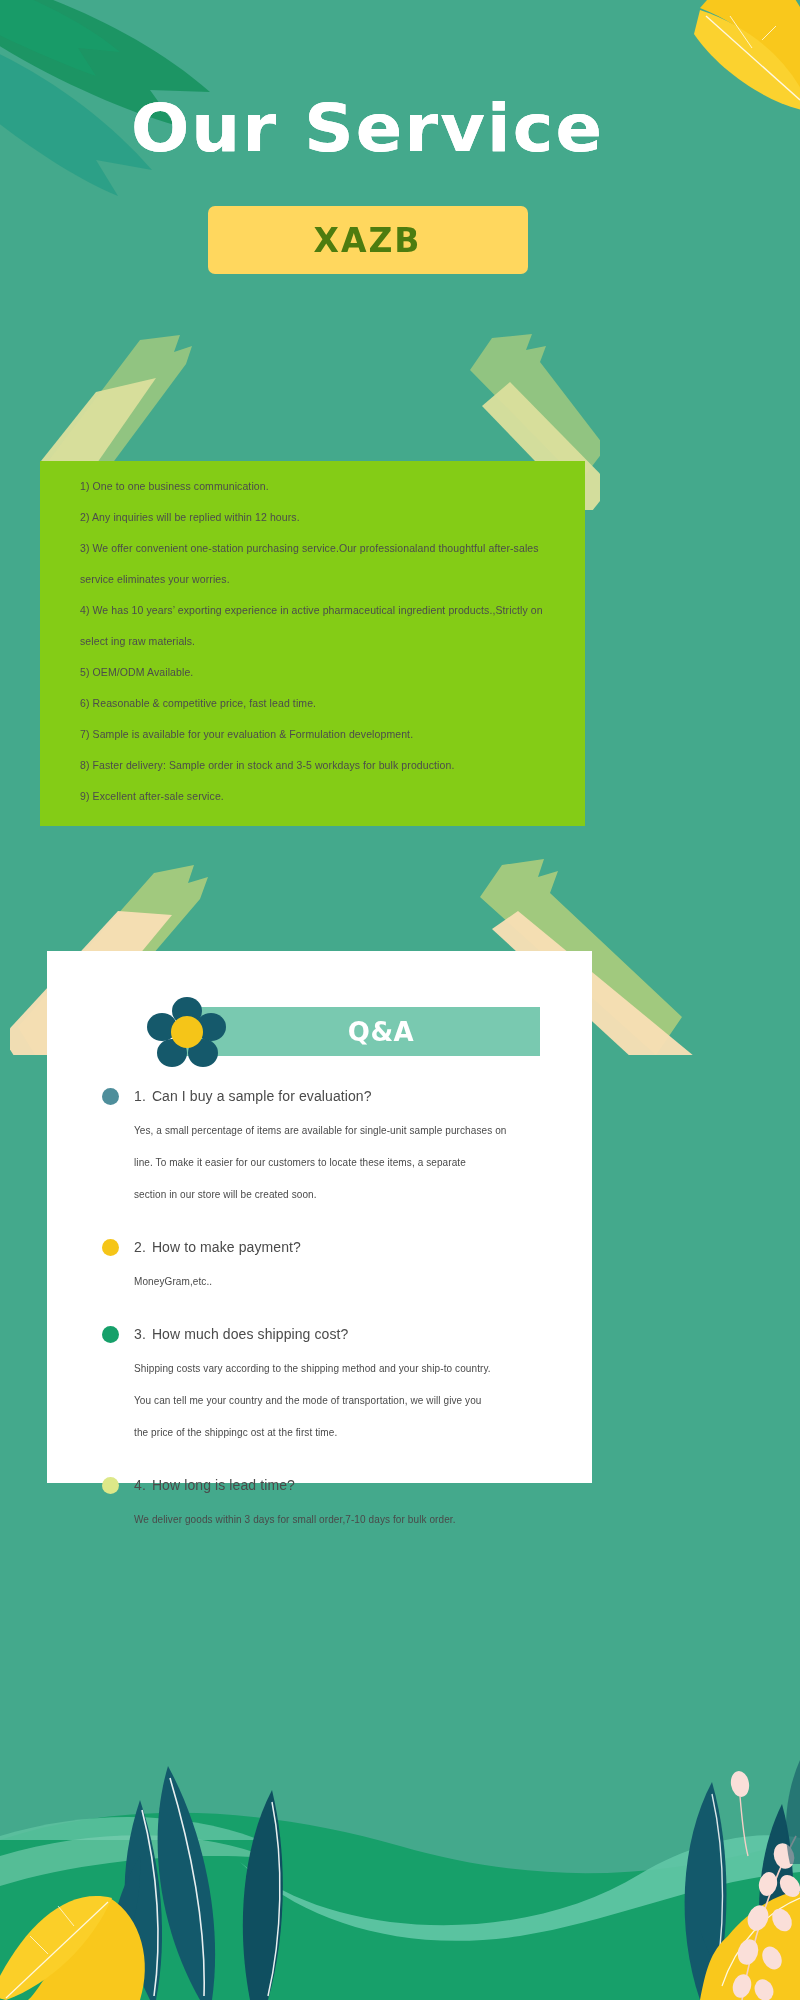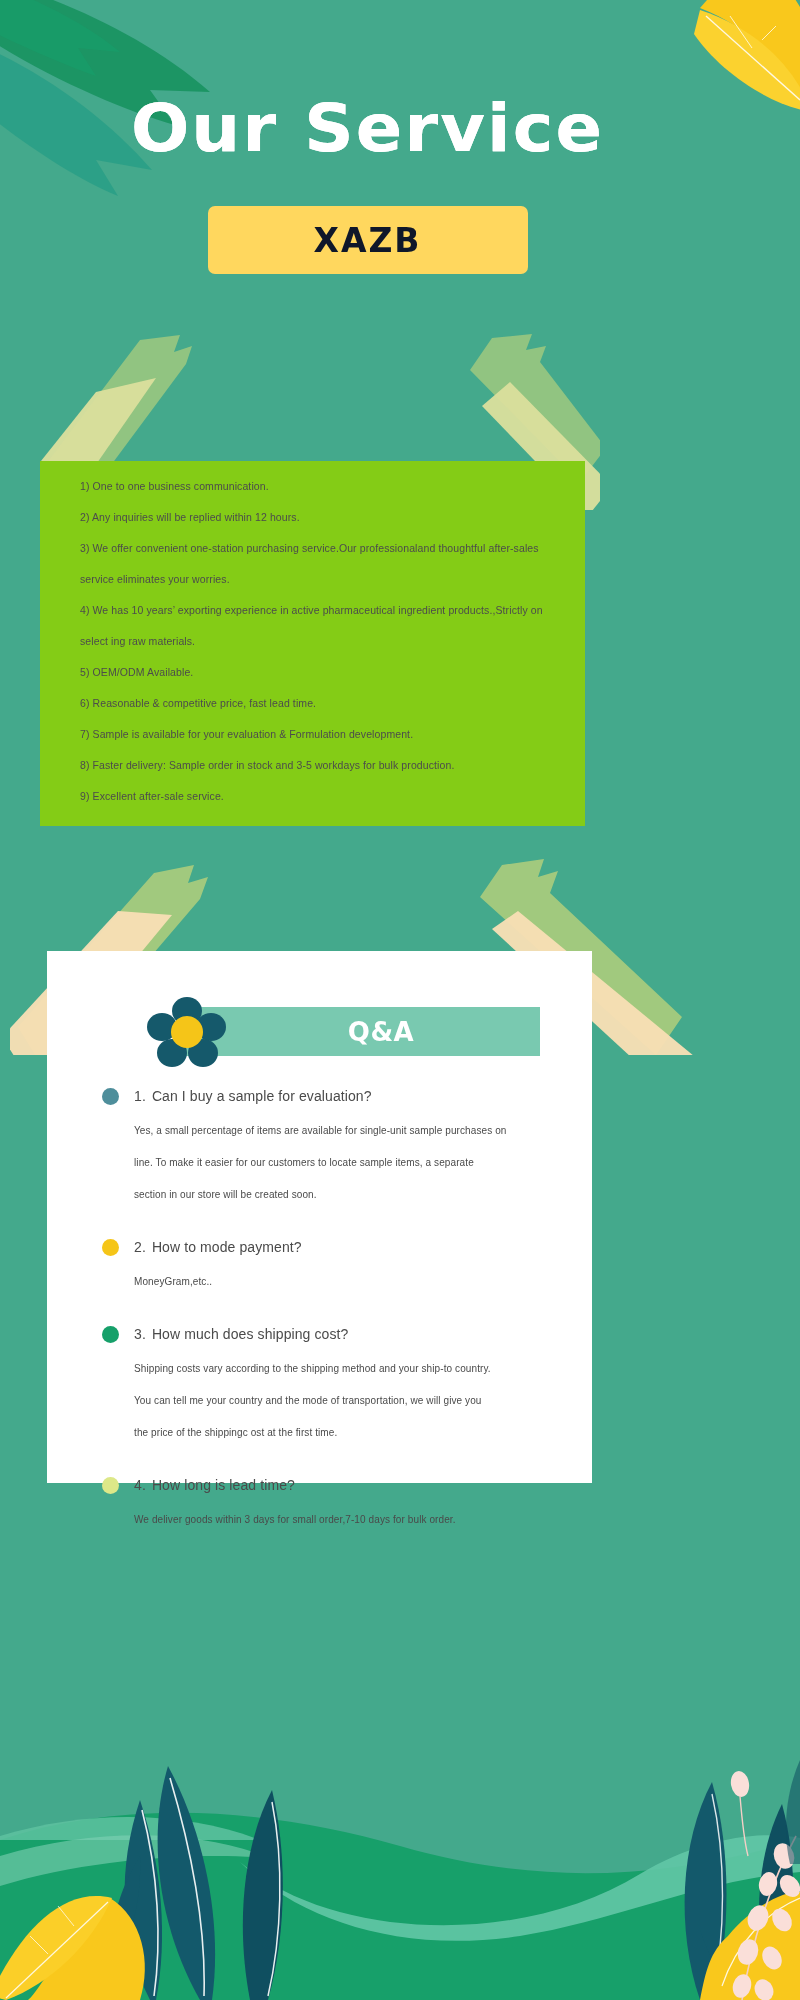--- a/index.html
+++ b/index.html
@@ -63,21 +63,21 @@
     display: flex;
     align-items: center;
     justify-content: center;
   }
 
   .brand-chip-label {
     font-family: "DejaVu Sans", sans-serif;
     font-weight: 700;
     font-size: 33px;
     letter-spacing: 2px;
-    color: #0f172a;
+    color: #4d7c0f;
   }
 
   
   .tape {
     position: absolute;
     pointer-events: none;
     z-index: 6;
   }
 
   
@@ -319,29 +319,29 @@
 
     <div class="qa-body">
 
       <div class="qa-item">
         <span class="qa-dot" style="background:#4e8e9b;"></span>
         <div class="qa-question">
           <span class="qnum">1.</span><span>Can I buy a sample for evaluation?</span>
         </div>
         <div class="qa-answer">
           <span class="aline">Yes, a small percentage of items are available for single-unit sample purchases on</span>
-          <span class="aline">line. To make it easier for our customers to locate sample items, a separate</span>
+          <span class="aline">line. To make it easier for our customers to locate these items, a separate</span>
           <span class="aline">section in our store will be created soon.</span>
         </div>
       </div>
 
       <div class="qa-item">
         <span class="qa-dot" style="background:#f5c518;"></span>
         <div class="qa-question">
-          <span class="qnum">2.</span><span>How to mode payment?</span>
+          <span class="qnum">2.</span><span>How to make payment?</span>
         </div>
         <div class="qa-answer">
           <span class="aline">MoneyGram,etc..</span>
         </div>
       </div>
 
       <div class="qa-item">
         <span class="qa-dot" style="background:#16a06a;"></span>
         <div class="qa-question">
           <span class="qnum">3.</span><span>How much does shipping cost?</span>

